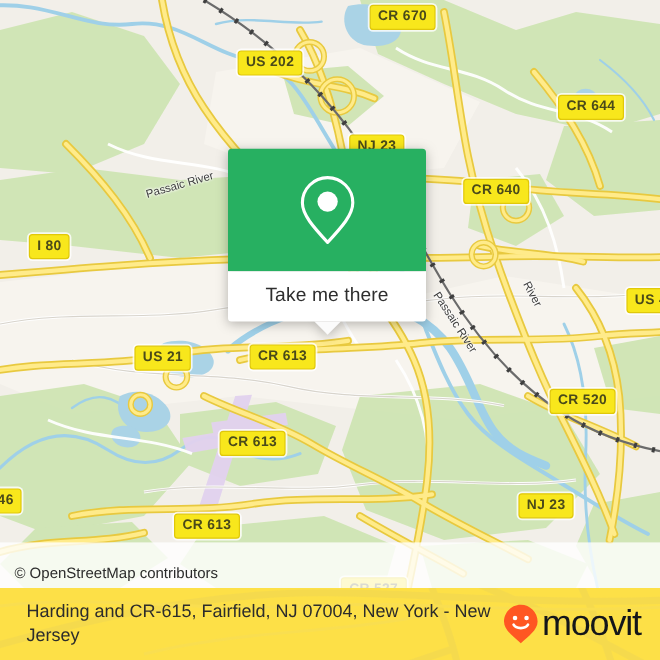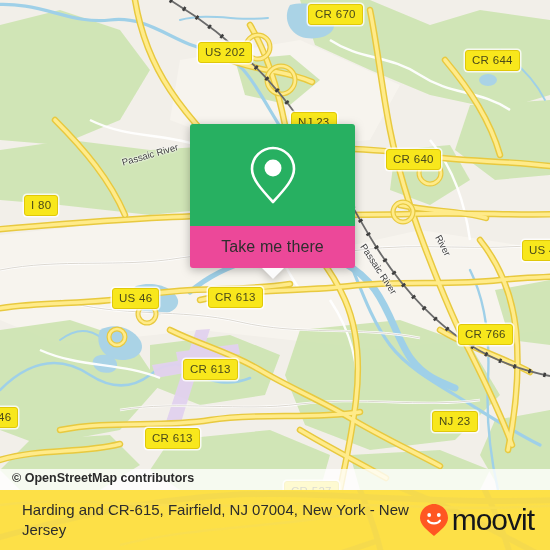--- a/index.html
+++ b/index.html
@@ -17,21 +17,21 @@
   }
   .map-svg{position:absolute;left:0;top:0;width:550px;height:490px;display:block;}
 
   
   .shield{
     position:absolute;
     background:#f8e71c;
     border:1.5px solid #e0c80a;
     border-radius:3px;
     color:#4a4a1a;
-    font-weight:normal;
+    font-weight:bold;
     font-size:11.5px;
     letter-spacing:.3px;
     line-height:1;
     padding:3.5px 6px 4px 6px;
     white-space:nowrap;
     box-shadow:0 0 0 1.5px #ffffffcc;
     font-family:"Liberation Sans","DejaVu Sans",sans-serif;
   }
 
   
@@ -44,37 +44,36 @@
     text-shadow:0 0 2px #fff,0 0 2px #fff,0 0 3px #fff;
   }
 
   
   .attribution{
     position:absolute;left:0;bottom:0;
     width:100%;
     background:rgba(255,255,255,.80);
     font-size:12.5px;
     color:#2b2b2b;
-    padding:2px 0 5px 12px;
+    padding:19px 0 5px 12px;
     box-sizing:border-box;
     font-family:"Liberation Sans","DejaVu Sans",sans-serif;
-    font-weight:bold;
   }
 
   
   .card{
     position:absolute;left:190px;top:124px;width:165px;
     filter:drop-shadow(0 2px 5px rgba(0,0,0,.28));
   }
   .card-top{
     background:#27b061;height:102px;border-radius:3px 3px 0 0;
     display:flex;align-items:center;justify-content:center;
   }
   .card-bottom{
-    background:#ec4899;height:42px;border-radius:0 0 3px 3px;
+    background:#ffffff;height:42px;border-radius:0 0 3px 3px;
     display:flex;align-items:center;justify-content:center;
     position:relative;
   }
   .card-label{
     font-size:16px;color:#2e2e2e;letter-spacing:.1px;
     font-family:"Liberation Sans","DejaVu Sans",sans-serif;
   }
   .card-tail{
     position:absolute;left:50%;bottom:-11px;margin-left:-11px;
     width:0;height:0;
@@ -254,28 +253,28 @@
       </g>
       <g stroke="#3f3f3f" stroke-width="4.4" stroke-dasharray="2.5 13" fill="none" stroke-linecap="butt">
         <path d="M170 0 C220 30 265 70 300 120 C330 162 350 205 375 245
                  C400 285 430 320 470 345 C500 364 530 372 550 376"></path>
       </g>
     </svg>
 
     <div>
       <div class="shield" style="left:308px;top:4px">CR 670</div>
       <div class="shield" style="left:198px;top:42px">US 202</div>
-      <div class="shield" style="left:465px;top:50px">CR 644</div>
+      <div class="shield" style="left:465px;top:79px">CR 644</div>
       <div class="shield" style="left:291px;top:112px">NJ 23</div>
       <div class="shield" style="left:386px;top:149px">CR 640</div>
       <div class="shield" style="left:24px;top:195px">I 80</div>
       <div class="shield" style="left:522px;top:240px">US 4</div>
-      <div class="shield" style="left:112px;top:288px">US 46</div>
+      <div class="shield" style="left:112px;top:288px">US 21</div>
       <div class="shield" style="left:208px;top:287px">CR 613</div>
-      <div class="shield" style="left:458px;top:324px">CR 766</div>
+      <div class="shield" style="left:458px;top:324px">CR 520</div>
       <div class="shield" style="left:183px;top:359px">CR 613</div>
       <div class="shield" style="left:-9px;top:407px">46</div>
       <div class="shield" style="left:432px;top:411px">NJ 23</div>
       <div class="shield" style="left:145px;top:428px">CR 613</div>
       <div class="shield" style="left:284px;top:481px">CR 527</div>
     </div>
 
     <div>
       <div class="riverlabel" style="left:122px;top:157px;transform:rotate(-16deg);transform-origin:left center">Passaic River</div>
       <div class="riverlabel" style="left:363px;top:239px;transform:rotate(57deg);transform-origin:left center">Passaic River</div>

